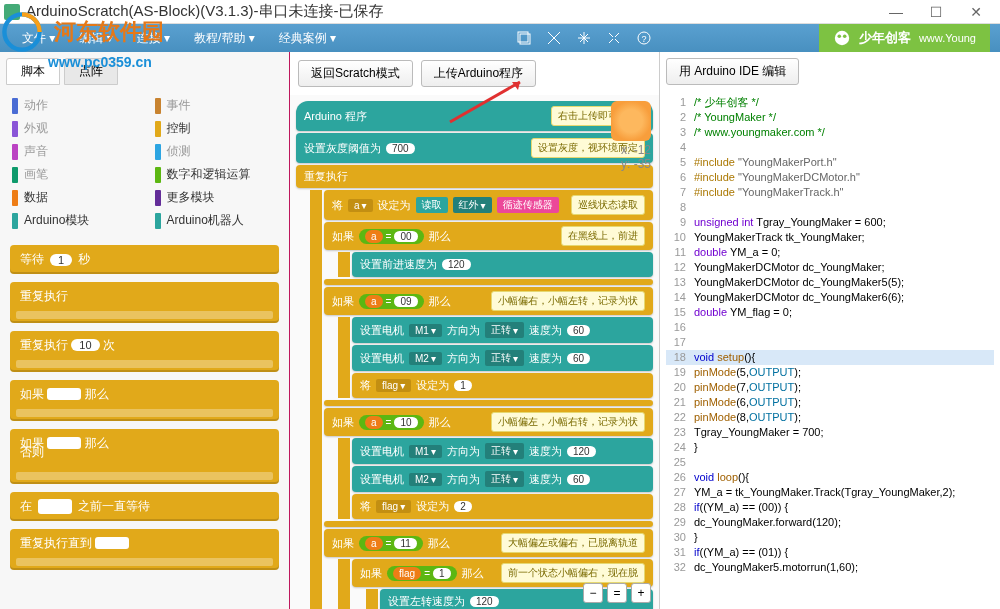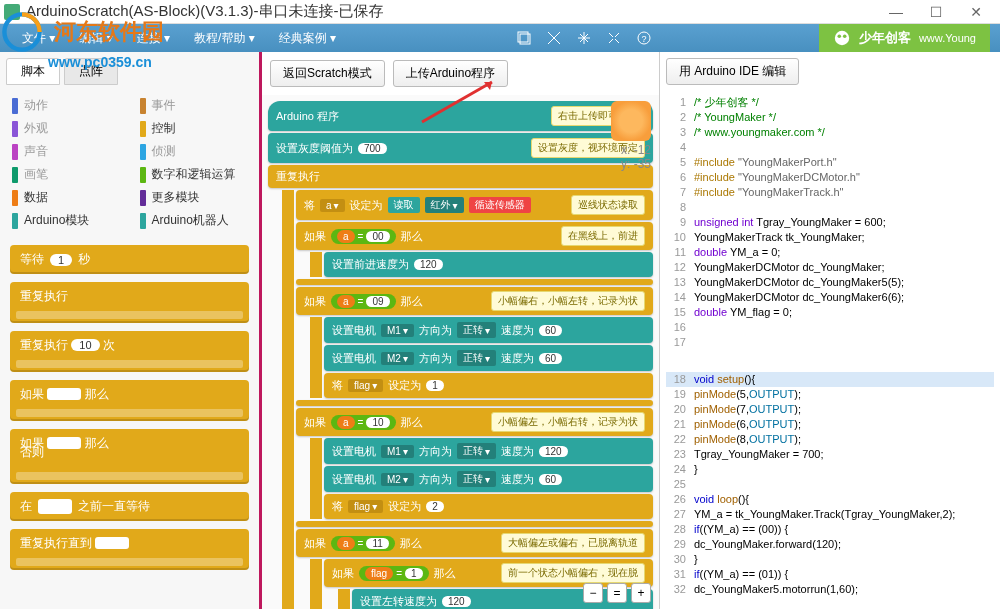--- a/index.html
+++ b/index.html
@@ -18,21 +18,21 @@
 .brand-ic { width:18px; height:18px; }
 
 .watermark { position: absolute; top: 10px; left: 0; z-index: 100; pointer-events: none; }
 .wm-logo { display:flex; align-items:center; gap:10px; }
 .wm-swirl { width:44px; height:44px; }
 .wm-text { color:#e67817; font-weight:bold; font-size:22px; }
 .wm-url { color:#1a8fd8; font-size:14px; font-weight:bold; margin-left:48px; }
 
 .main { display: flex; height: calc(100% - 52px); }
 
-.left-panel { width: 262px; background: #f7f7f7; border-right: 3px solid #be185d; display: flex; flex-direction: column; padding: 6px; }
+.left-panel { width: 290px; background: #f7f7f7; border-right: 1px solid #be185d; display: flex; flex-direction: column; padding: 6px; }
 .tabs { display: flex; gap: 4px; margin-bottom: 6px; }
 .tab { padding: 4px 14px; font-size: 12px; border: 1px solid #ccc; border-radius: 3px 3px 0 0; background: #e8e8e8; cursor: pointer; }
 .tab.active { background: #fff; }
 .categories { display: grid; grid-template-columns: 1fr 1fr; gap: 2px 20px; padding: 4px 6px; }
 .cat { display: flex; align-items: center; font-size: 12px; padding: 2px 0; cursor: pointer; color:#999; }
 .cat.active { color:#333; }
 .cat-bar { width: 6px; height: 16px; margin-right: 6px; border-radius:1px; }
 .block-palette { flex: 1; padding: 10px 4px; overflow: hidden; }
 
 .ctrl-block { background: #e1a91a; color: #fff; font-size: 12px; padding: 6px 10px; border-radius: 4px; margin-bottom: 8px; display: flex; align-items: center; gap: 6px; position: relative; box-shadow: inset 0 -2px 0 rgba(0,0,0,0.15); }
@@ -63,21 +63,21 @@
 .sprite-corner { position:absolute; top:6px; right:8px; text-align:right; font-size:12px; color:#888; }
 .sprite-img { width:40px; height:40px; background: radial-gradient(circle, #fdb85e 40%, #f89e3c 70%); border-radius:6px; margin-bottom:2px; }
 .zoom-ctrl { position:absolute; bottom:6px; right:8px; display:flex; gap:4px; }
 .zoom-btn { width:20px; height:20px; border:1px solid #aaa; border-radius:3px; background:#fff; display:flex; align-items:center; justify-content:center; font-size:12px; cursor:pointer; }
 
 .right-panel { width: 340px; background: #fff; display: flex; flex-direction: column; }
 .ide-btn-row { padding: 6px; }
 .code-area { flex: 1; padding: 4px 6px; font-family: Consolas, monospace; font-size: 11px; line-height: 15px; overflow:hidden; }
 .code-line { display: flex; }
 .ln { width: 20px; text-align: right; color: #999; margin-right: 8px; flex-shrink:0; }
-.hl { background: #d8e8f8; margin-top: 22px; }
+.hl { background: #d8e8f8; }
 </style>
 </head>
 <body>
 
 <div class="watermark">
   <div class="wm-logo">
     <svg class="wm-swirl" viewBox="0 0 40 40">
         <circle cx="20" cy="20" r="16" fill="none" stroke="#1a8fd8" stroke-width="4"></circle>
         <path d="M20 4 A16 16 0 0 1 36 20" stroke="#f8a01a" stroke-width="4" fill="none"></path>
       </svg>
@@ -236,21 +236,21 @@
         </div>
       <div class="indent">
         <div class="blk amber">
             <span>将</span>
             <span class="dd amber-d"><span>a</span>▾</span>
             <span>设定为</span>
             <span class="dd" style="background:#2ca59e">
               <span>读取</span>
             </span>
             <span class="dd"><span>红外</span>▾</span>
-            <span class="dd" style="background:#ef4444">循迹传感器</span>
+            <span class="dd" style="background:#ec4899">循迹传感器</span>
             <span class="note">巡线状态读取</span>
           </div>
 
         <div class="blk amber cshape">
             <span>如果</span>
             <span class="op-blk">
               <span class="var-blk">a</span>
               <span>=</span>
               <span class="num-pill">00</span>
             </span>

